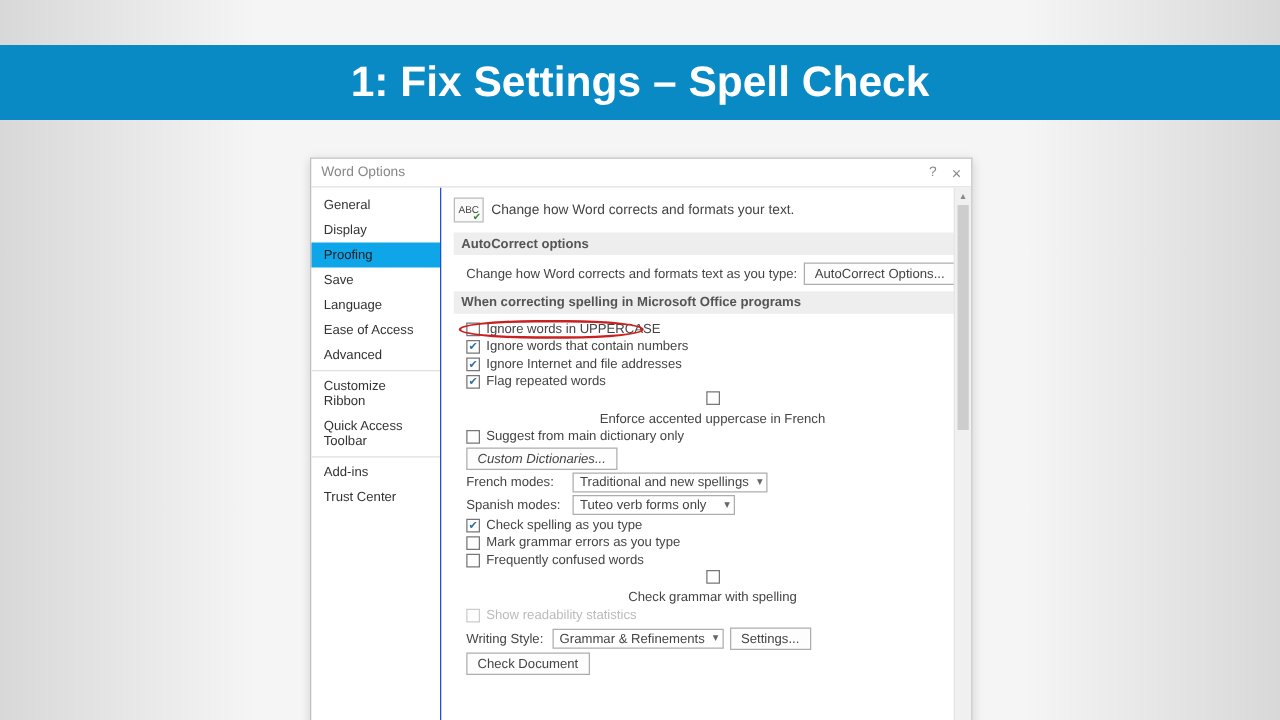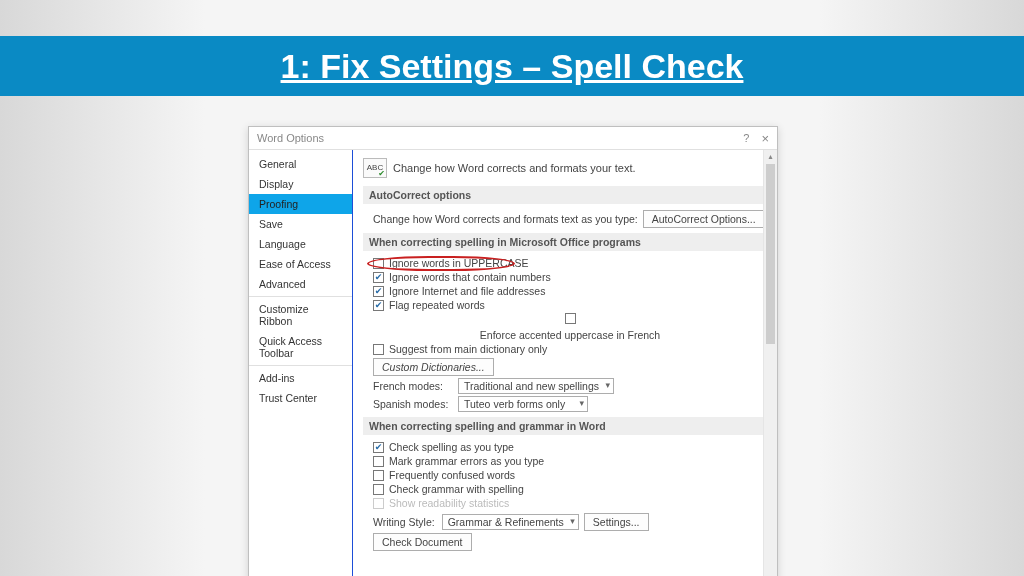--- a/index.html
+++ b/index.html
@@ -21,21 +21,20 @@
     display: flex;
     align-items: center;
     justify-content: center;
   }
   .banner-text {
     color: #fff;
     font-size: 34px;
     font-weight: 700;
     font-family: "Segoe UI", Arial, sans-serif;
     font-stretch: condensed;
-    text-decoration: underline;
   }
   .dialog {
     position: absolute;
     top: 126px;
     left: 248px;
     width: 530px;
     height: 504px;
     background: #fff;
     border: 1px solid #bfbfbf;
     box-shadow: 0 2px 8px rgba(0,0,0,0.15);
@@ -267,35 +266,34 @@
       </div>
       <div class="indent row">
         <span style="width:80px;">French modes:</span>
         <span class="dropdown">Traditional and new spellings</span>
       </div>
       <div class="indent row">
         <span style="width:80px;">Spanish modes:</span>
         <span class="dropdown">Tuteo verb forms only</span>
       </div>
 
-      <div class="section-head">When correcting spelling and grammar in Word</div>
       <div class="indent" id="grammar-opts">
           <div class="row" style="position: relative;">
             <span class="chk on"></span>
             <span class="lbl">Check spelling as you type</span>
           </div>
           <div class="row" style="position: relative;">
             <span class="chk"></span>
             <span class="lbl">Mark grammar errors as you type</span>
           </div>
           <div class="row" style="position: relative;">
             <span class="chk"></span>
             <span class="lbl">Frequently confused words</span>
           </div>
-          <div class="row" style="position: relative;">
+          <div class="row" style="position: relative; flex-direction: column;">
             <span class="chk"></span>
             <span class="lbl">Check grammar with spelling</span>
           </div>
           <div class="row" style="position: relative;">
             <span class="chk disabled"></span>
             <span class="lbl disabled">Show readability statistics</span>
           </div>
         </div>
       <div class="indent row" style="margin-top:4px;">
         <span style="margin-right:2px;">Writing Style:</span>

